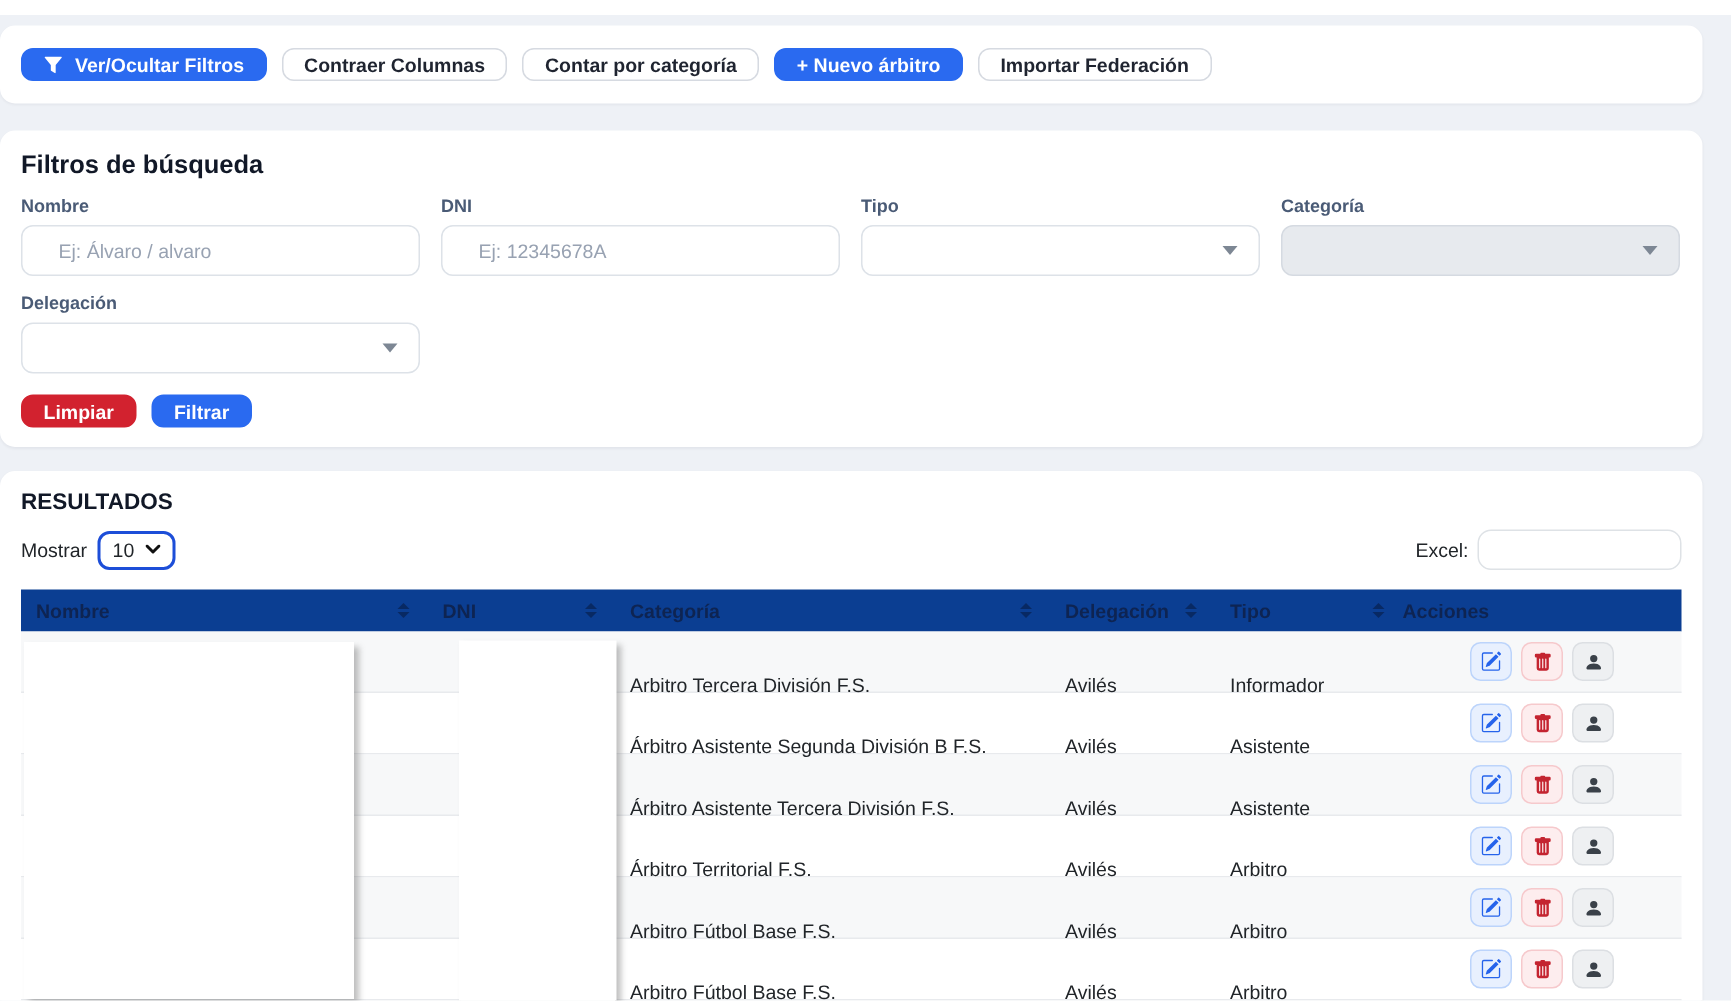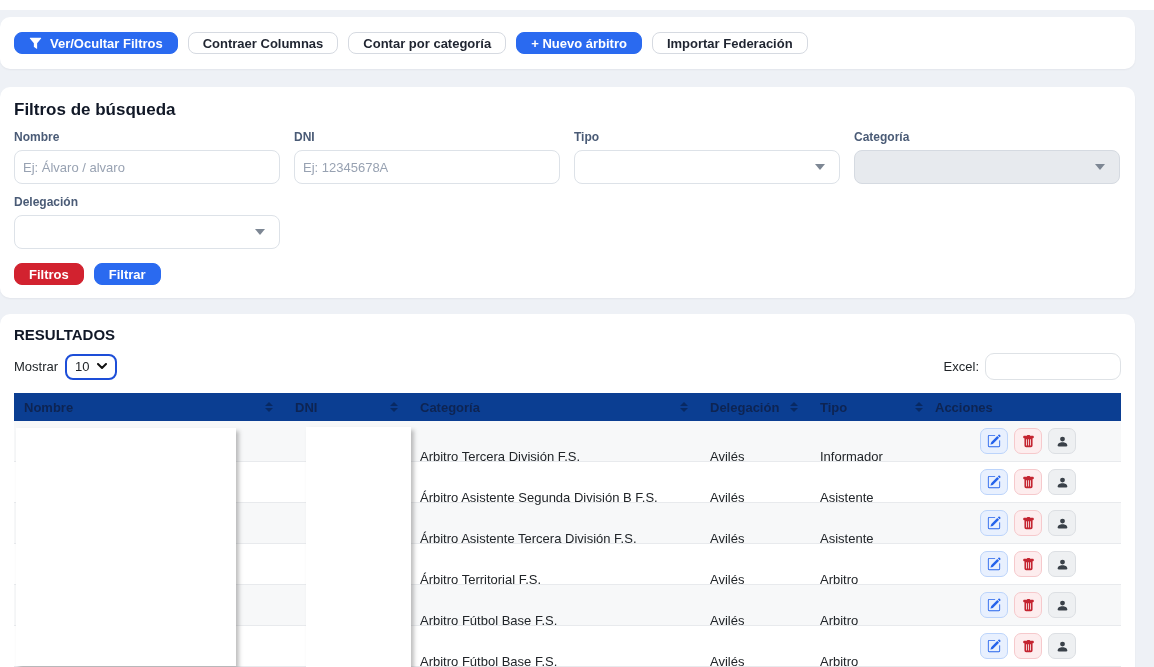--- a/index.html
+++ b/index.html
@@ -25,21 +25,21 @@
   .btn.primary { background:#2a6af0; border-color:#2a6af0; color:#fff; }
   .btn.danger  { background:#d2222f; border-color:#d2222f; color:#fff; }
   .btn .ic { display:inline-flex; align-items:center; }
   
   .filters-card { margin-top:18px; padding:13px 14px 13px; }
   .filters-title { font-size:17px; font-weight:700; color:#111827; margin-bottom:10px; }
   .filter-row { display:flex; gap:14px; margin-bottom:11px; }
   .field { width:266px; display:flex; flex-direction:column; }
   .field label { font-size:12px; font-weight:700; color:#4a5b76; margin-bottom:6px; }
   .tinput {
-    height:34px; border:1px solid #dde2e8; border-radius:8px; padding:0 8px;
+    height:34px; border:1px solid #dde2e8; border-radius:8px; padding:0 24px;
     font-family:inherit; font-size:13px; color:#212529; background:#fff; width:100%;
   }
   .tinput::placeholder { color:#98a2b2; }
   .fselect {
     height:34px; border:1px solid #dde2e8; border-radius:8px; background:#fff;
     display:flex; align-items:center; justify-content:flex-end; padding:0 14px; cursor:pointer;
   }
   .fselect.disabled { background:#e7eaee; border-color:#d5dae1; cursor:default; }
   .caret { width:0; height:0; border-left:5px solid transparent; border-right:5px solid transparent; border-top:6px solid #7d8794; }
   .filter-actions { display:flex; gap:10px; margin-top:14px; }
@@ -124,21 +124,21 @@
   </div>
   <div class="filter-row" style="margin-bottom:0;">
     <div class="field">
       <label>Delegación</label>
       <div class="fselect">
         <span class="caret"></span>
       </div>
     </div>
   </div>
   <div class="filter-actions">
-    <button class="btn danger">Filtros</button>
+    <button class="btn danger">Limpiar</button>
     <button class="btn primary">Filtrar</button>
   </div>
 </div>
 
 <div class="card results-card">
   <div class="results-title">RESULTADOS</div>
 
   <div class="table-controls">
     <div class="show-control">
       <span>Mostrar</span>

